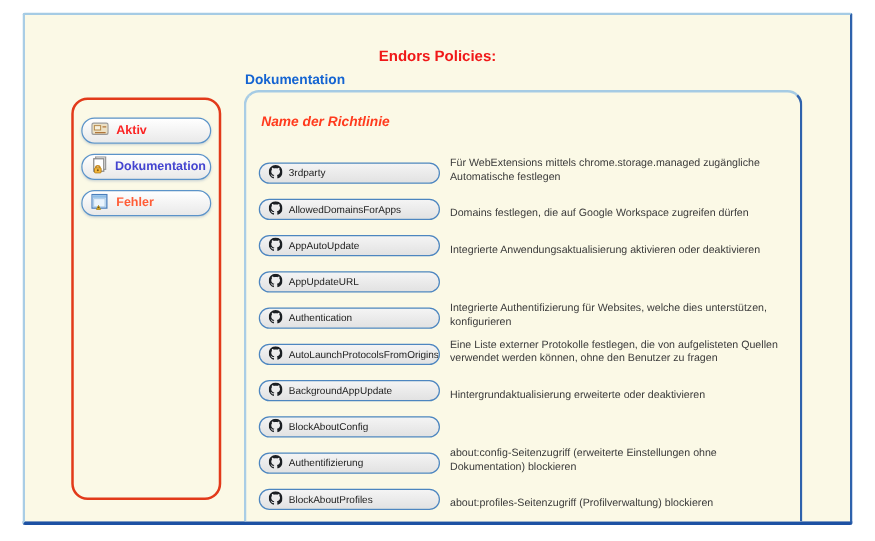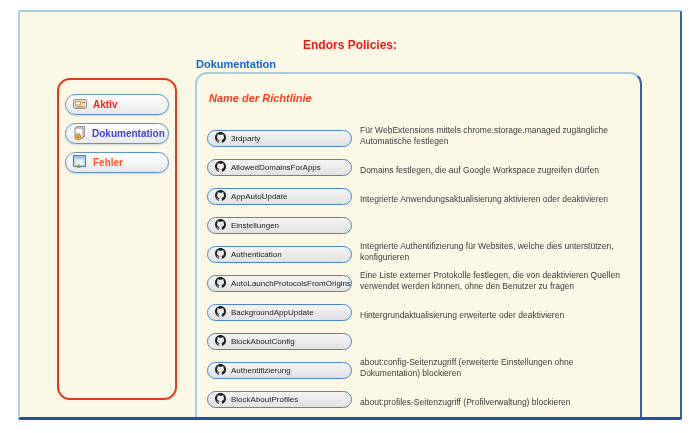--- a/index.html
+++ b/index.html
@@ -155,21 +155,21 @@
     <div class="desc">Integrierte Anwendungsaktualisierung aktivieren oder deaktivieren</div>
   </div>
 
   <div class="row">
     <div class="pill">
       <span>
         <svg width="11" height="11" viewBox="0 0 16 16" fill="#1b1f23">
           <path d="M8 0C3.58 0 0 3.58 0 8c0 3.54 2.29 6.53 5.47 7.59.4.07.55-.17.55-.38 0-.19-.01-.82-.01-1.49-2.01.37-2.53-.49-2.69-.94-.09-.23-.48-.94-.82-1.13-.28-.15-.68-.52-.01-.53.63-.01 1.08.58 1.23.82.72 1.21 1.87.87 2.33.66.07-.52.28-.87.51-1.07-1.78-.2-3.64-.89-3.64-3.95 0-.87.31-1.59.82-2.15-.08-.2-.36-1.02.08-2.12 0 0 .67-.21 2.2.82.64-.18 1.32-.27 2-.27s1.36.09 2 .27c1.53-1.04 2.2-.82 2.2-.82.44 1.1.16 1.92.08 2.12.51.56.82 1.27.82 2.15 0 3.07-1.87 3.75-3.65 3.95.29.25.54.73.54 1.48 0 1.07-.01 1.93-.01 2.2 0 .21.15.46.55.38A8.01 8.01 0 0 0 16 8c0-4.42-3.58-8-8-8z"></path>
         </svg>
       </span>
-      <span>Einstellungen</span>
+      <span>AppUpdateURL</span>
     </div>
   </div>
 
   <div class="row">
     <div class="pill">
       <span>
         <svg width="11" height="11" viewBox="0 0 16 16" fill="#1b1f23">
           <path d="M8 0C3.58 0 0 3.58 0 8c0 3.54 2.29 6.53 5.47 7.59.4.07.55-.17.55-.38 0-.19-.01-.82-.01-1.49-2.01.37-2.53-.49-2.69-.94-.09-.23-.48-.94-.82-1.13-.28-.15-.68-.52-.01-.53.63-.01 1.08.58 1.23.82.72 1.21 1.87.87 2.33.66.07-.52.28-.87.51-1.07-1.78-.2-3.64-.89-3.64-3.95 0-.87.31-1.59.82-2.15-.08-.2-.36-1.02.08-2.12 0 0 .67-.21 2.2.82.64-.18 1.32-.27 2-.27s1.36.09 2 .27c1.53-1.04 2.2-.82 2.2-.82.44 1.1.16 1.92.08 2.12.51.56.82 1.27.82 2.15 0 3.07-1.87 3.75-3.65 3.95.29.25.54.73.54 1.48 0 1.07-.01 1.93-.01 2.2 0 .21.15.46.55.38A8.01 8.01 0 0 0 16 8c0-4.42-3.58-8-8-8z"></path>
         </svg>
       </span>
@@ -180,21 +180,21 @@
 
   <div class="row">
     <div class="pill">
       <span>
         <svg width="11" height="11" viewBox="0 0 16 16" fill="#1b1f23">
           <path d="M8 0C3.58 0 0 3.58 0 8c0 3.54 2.29 6.53 5.47 7.59.4.07.55-.17.55-.38 0-.19-.01-.82-.01-1.49-2.01.37-2.53-.49-2.69-.94-.09-.23-.48-.94-.82-1.13-.28-.15-.68-.52-.01-.53.63-.01 1.08.58 1.23.82.72 1.21 1.87.87 2.33.66.07-.52.28-.87.51-1.07-1.78-.2-3.64-.89-3.64-3.95 0-.87.31-1.59.82-2.15-.08-.2-.36-1.02.08-2.12 0 0 .67-.21 2.2.82.64-.18 1.32-.27 2-.27s1.36.09 2 .27c1.53-1.04 2.2-.82 2.2-.82.44 1.1.16 1.92.08 2.12.51.56.82 1.27.82 2.15 0 3.07-1.87 3.75-3.65 3.95.29.25.54.73.54 1.48 0 1.07-.01 1.93-.01 2.2 0 .21.15.46.55.38A8.01 8.01 0 0 0 16 8c0-4.42-3.58-8-8-8z"></path>
         </svg>
       </span>
       <span>AutoLaunchProtocolsFromOrigins</span>
     </div>
-    <div class="desc">Eine Liste externer Protokolle festlegen, die von deaktivieren Quellen verwendet werden können, ohne den Benutzer zu fragen</div>
+    <div class="desc">Eine Liste externer Protokolle festlegen, die von aufgelisteten Quellen verwendet werden können, ohne den Benutzer zu fragen</div>
   </div>
 
   <div class="row">
     <div class="pill">
       <span>
         <svg width="11" height="11" viewBox="0 0 16 16" fill="#1b1f23">
           <path d="M8 0C3.58 0 0 3.58 0 8c0 3.54 2.29 6.53 5.47 7.59.4.07.55-.17.55-.38 0-.19-.01-.82-.01-1.49-2.01.37-2.53-.49-2.69-.94-.09-.23-.48-.94-.82-1.13-.28-.15-.68-.52-.01-.53.63-.01 1.08.58 1.23.82.72 1.21 1.87.87 2.33.66.07-.52.28-.87.51-1.07-1.78-.2-3.64-.89-3.64-3.95 0-.87.31-1.59.82-2.15-.08-.2-.36-1.02.08-2.12 0 0 .67-.21 2.2.82.64-.18 1.32-.27 2-.27s1.36.09 2 .27c1.53-1.04 2.2-.82 2.2-.82.44 1.1.16 1.92.08 2.12.51.56.82 1.27.82 2.15 0 3.07-1.87 3.75-3.65 3.95.29.25.54.73.54 1.48 0 1.07-.01 1.93-.01 2.2 0 .21.15.46.55.38A8.01 8.01 0 0 0 16 8c0-4.42-3.58-8-8-8z"></path>
         </svg>
       </span>
       <span>BackgroundAppUpdate</span>

